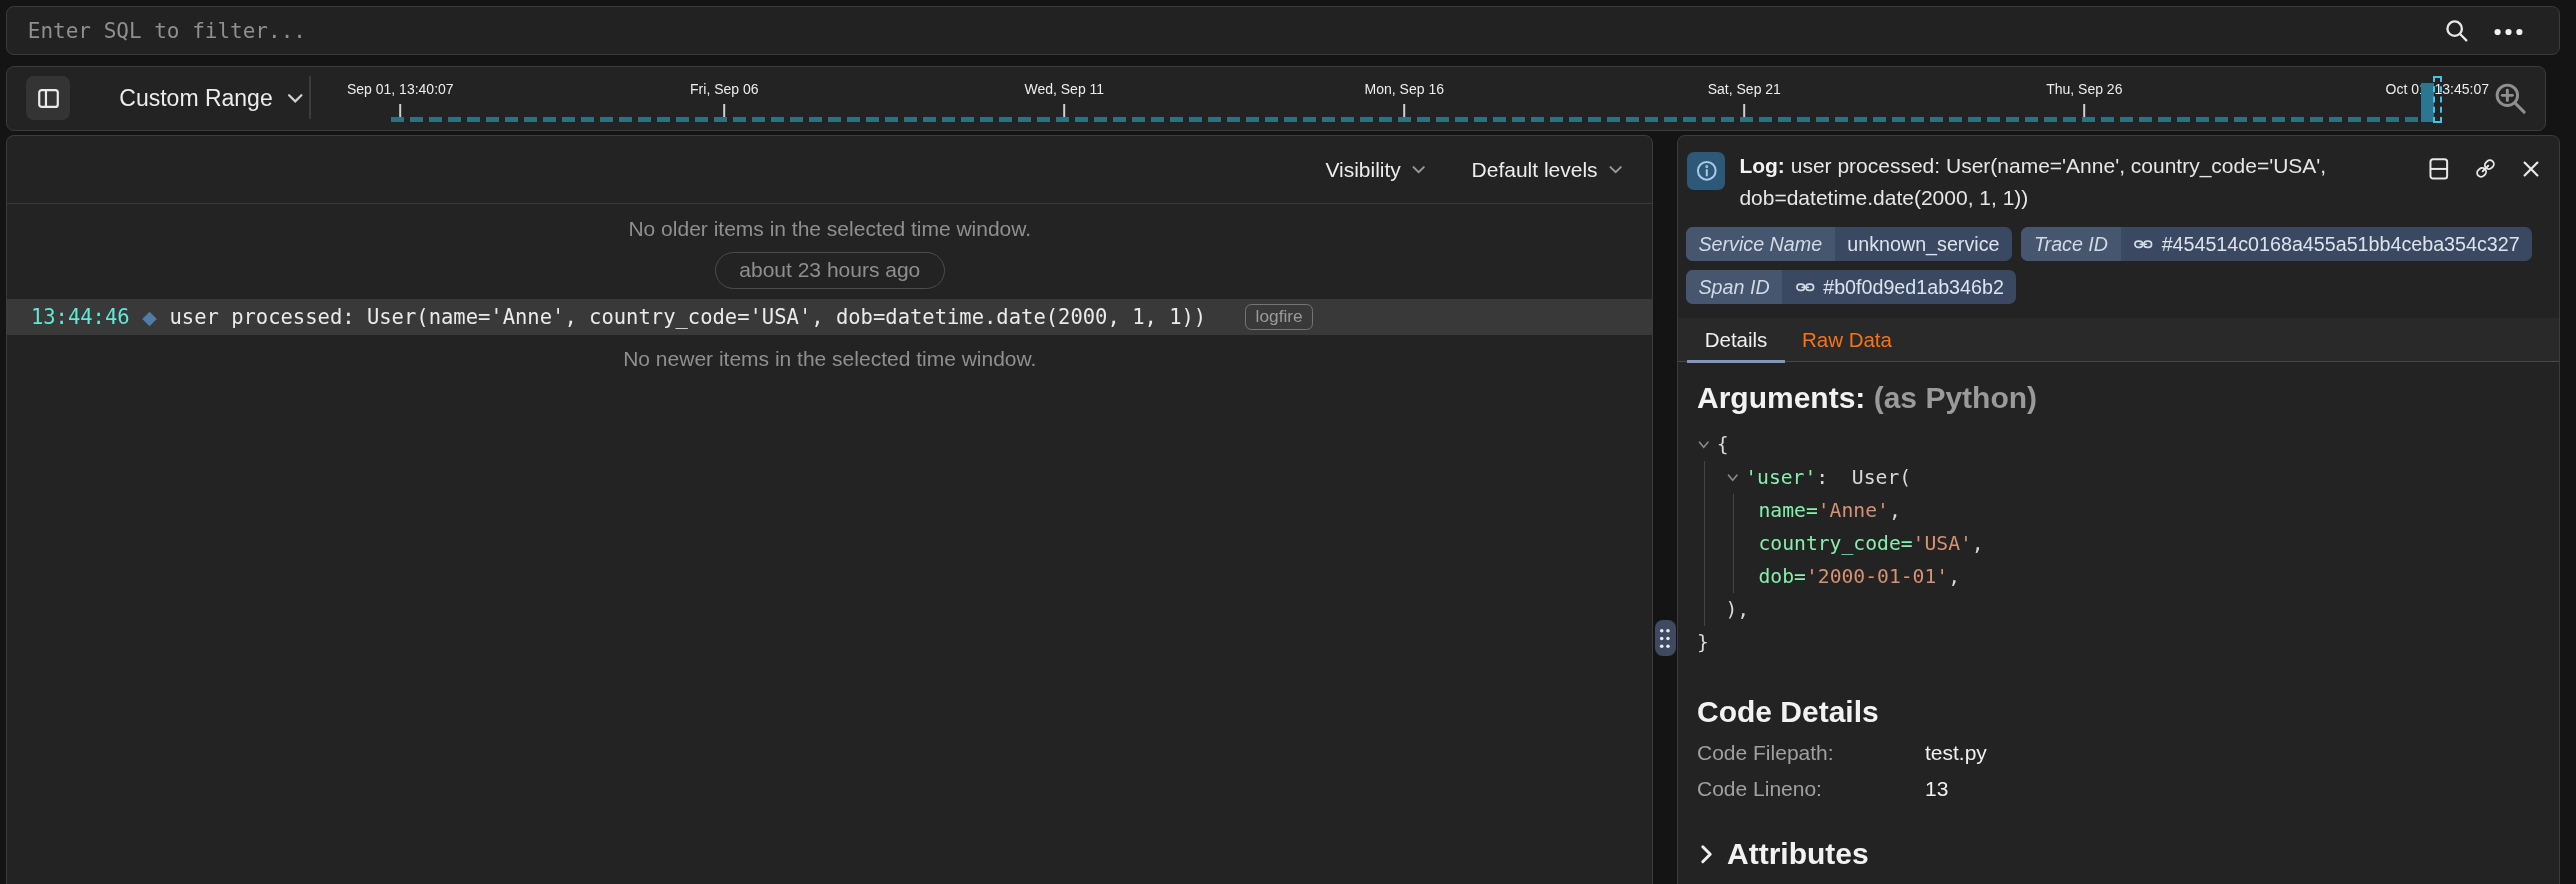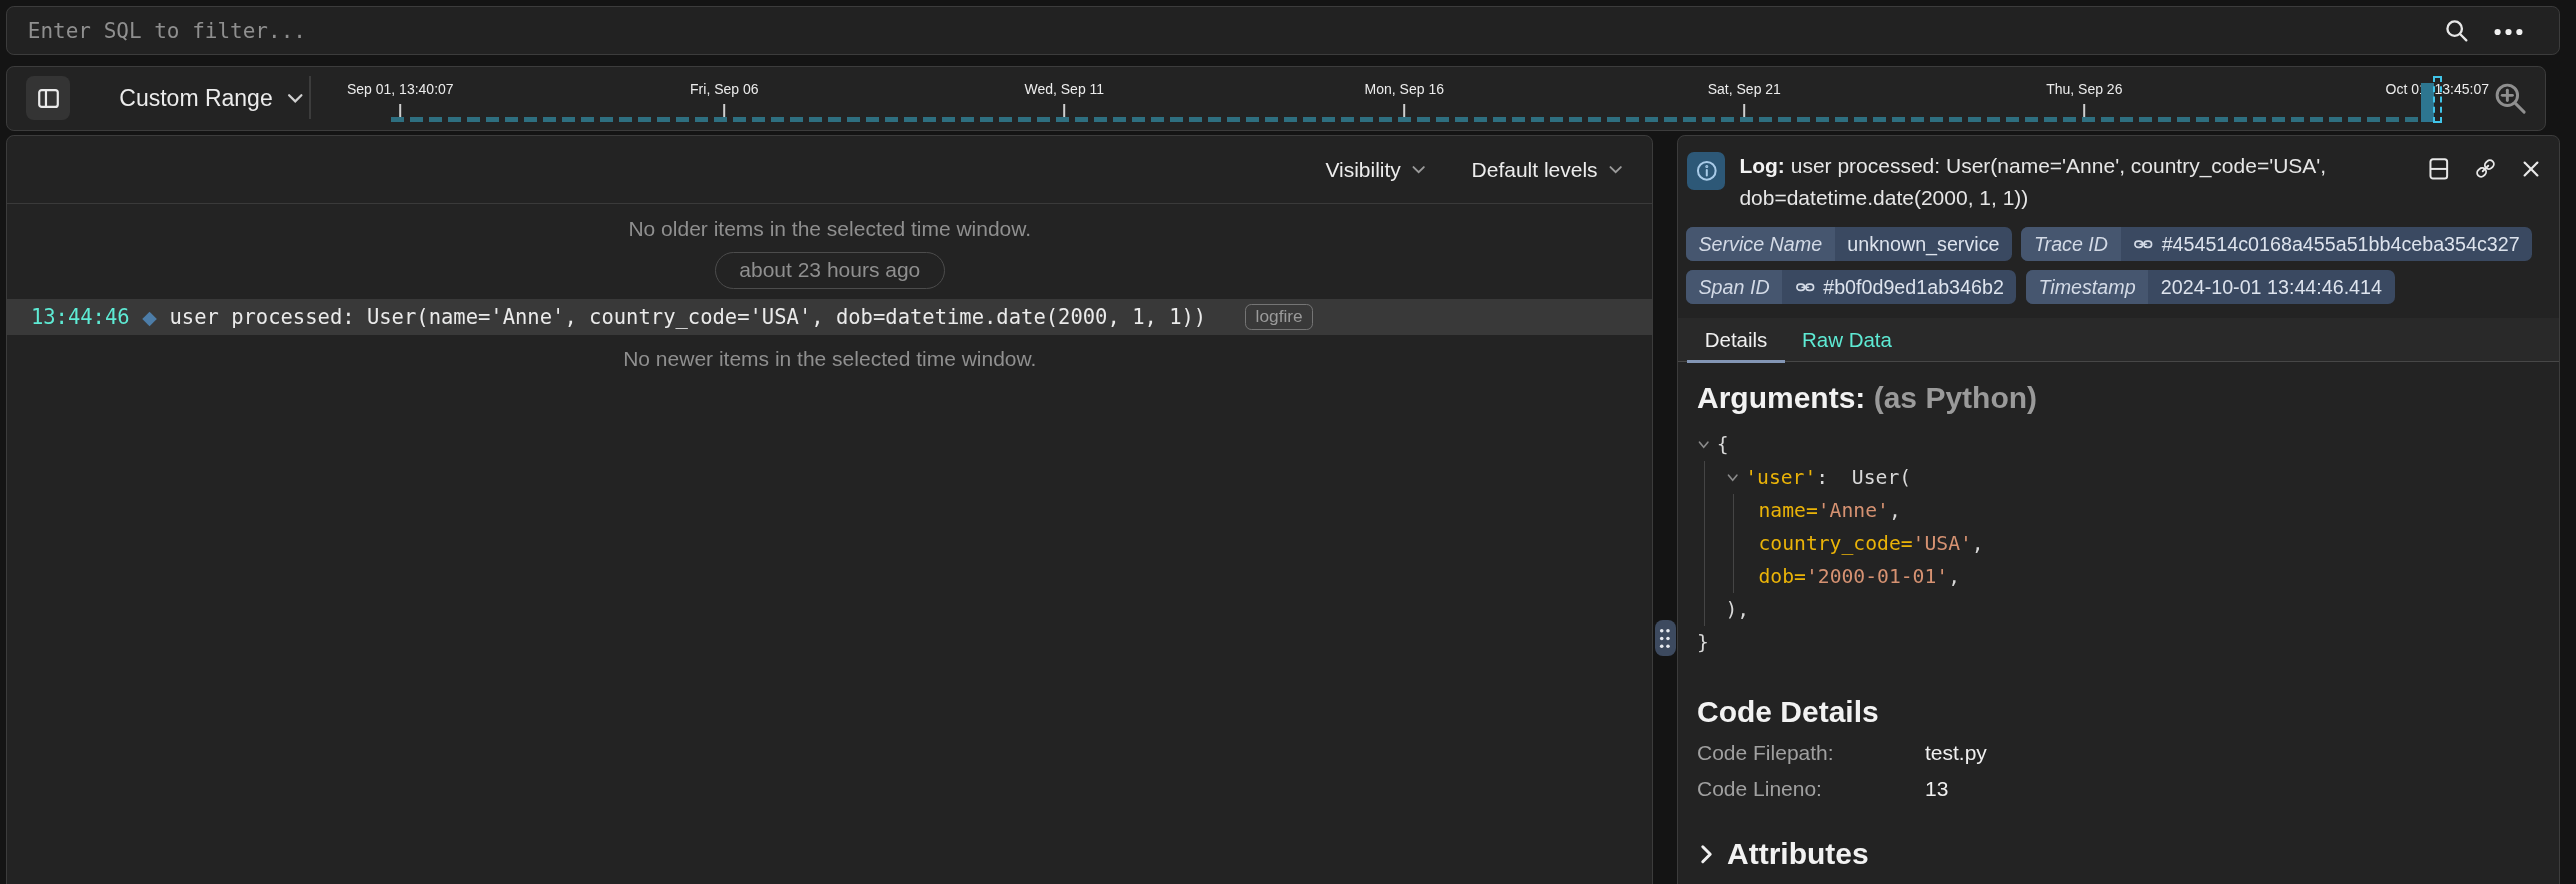--- a/index.html
+++ b/index.html
@@ -71,35 +71,35 @@
   .rp-hicons span { cursor:pointer; display:flex; }
 
   .rp-badges { display:flex; flex-wrap:wrap; gap:9.4px; padding:9.4px 11px 0 7.9px; }
   .badge { display:flex; align-items:stretch; background:#3a4961; border-radius:7px; overflow:hidden;
            font-size:19.7px; color:#dde3ed; cursor:default; }
   .badge .b-label { background:#46566f; font-style:italic; padding:5.5px 12.6px; display:flex; align-items:center; color:#d3dae6; }
   .badge .b-value { padding:5.5px 12.6px; display:flex; align-items:center; gap:7.9px; }
 
   .rp-tabs { margin-top:14px; background:#292929; border-bottom:1.6px solid #474747;
              display:flex; padding-left:9.4px; }
-  .tab { font-size:20.5px; color:#5eead4; padding:9.4px 17.3px; cursor:pointer; position:relative; }
+  .tab { font-size:20.5px; color:#f97316; padding:9.4px 17.3px; cursor:pointer; position:relative; }
   .tab.active { color:#f0f0f0; }
   .tab.active::after { content:""; position:absolute; left:0; right:0; bottom:-1.6px; height:3.1px; background:#8396b5; }
 
   .rp-content { padding:19px 19px 0 19px; }
   .sec-heading { font-size:30px; font-weight:bold; color:#f2f2f2; }
   .sec-heading .sub { color:#9a9a9a; }
 
   
   .code { margin-top:12.6px; font-family:"DejaVu Sans Mono", monospace; font-size:19.7px; line-height:33px; color:#d8d8d8; }
   .cl { display:flex; align-items:center; white-space:pre; }
   .cl .chev { display:flex; margin-right:6.3px; cursor:pointer; }
   .blk { margin-left:7px; border-left:1.6px solid #454545; padding-left:20.5px; }
   .blk2 { margin-left:7px; border-left:1.6px solid #454545; padding-left:25px; }
-  .tok-b { color:#eab308; }
+  .tok-b { color:#86efac; }
   .tok-o { color:#d69272; }
 
   .kv-rows { margin-top:12.6px; font-size:21px; }
   .kv-row { display:flex; margin-bottom:11.8px; }
   .kv-label { width:228px; color:#a0a0a0; }
   .kv-value { color:#f0f0f0; }
 
   .attr-head { margin-top:36px; display:flex; align-items:center; gap:11px; cursor:pointer; }
   .attr-divider { margin-top:15.7px; margin-right:31.5px; height:3.1px; background:#46536b; }
 
@@ -284,24 +284,20 @@
       <span class="b-value">
         <span>
           <svg width="20.5" height="20.5" viewBox="0 0 32 32" fill="none" stroke="#d3dae6" stroke-width="2.6" stroke-linecap="round">
             <rect x="3" y="11" width="12" height="10" rx="5"></rect>
             <rect x="17" y="11" width="12" height="10" rx="5"></rect>
             <line x1="11" y1="16" x2="21" y2="16"></line>
           </svg>
         </span>
         <span>#b0f0d9ed1ab346b2</span>
       </span>
-    </div>
-    <div class="badge">
-      <span class="b-label">Timestamp</span>
-      <span class="b-value">2024-10-01 13:44:46.414</span>
     </div>
   </div>
 
   <div class="rp-tabs">
     <div class="tab active">Details</div>
     <div class="tab">Raw Data</div>
   </div>
 
   <div class="rp-content">
     <div class="sec-heading"><span>Arguments:</span> <span class="sub">(as Python)</span></div>

